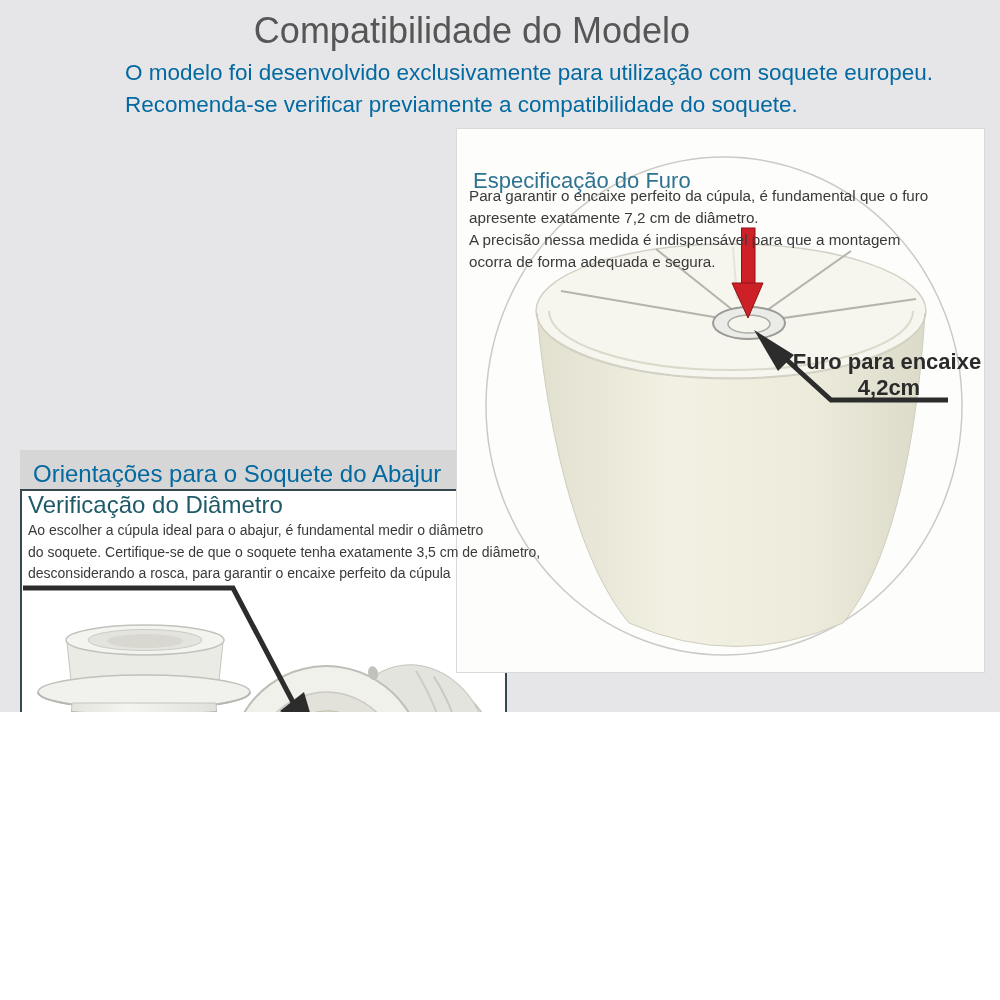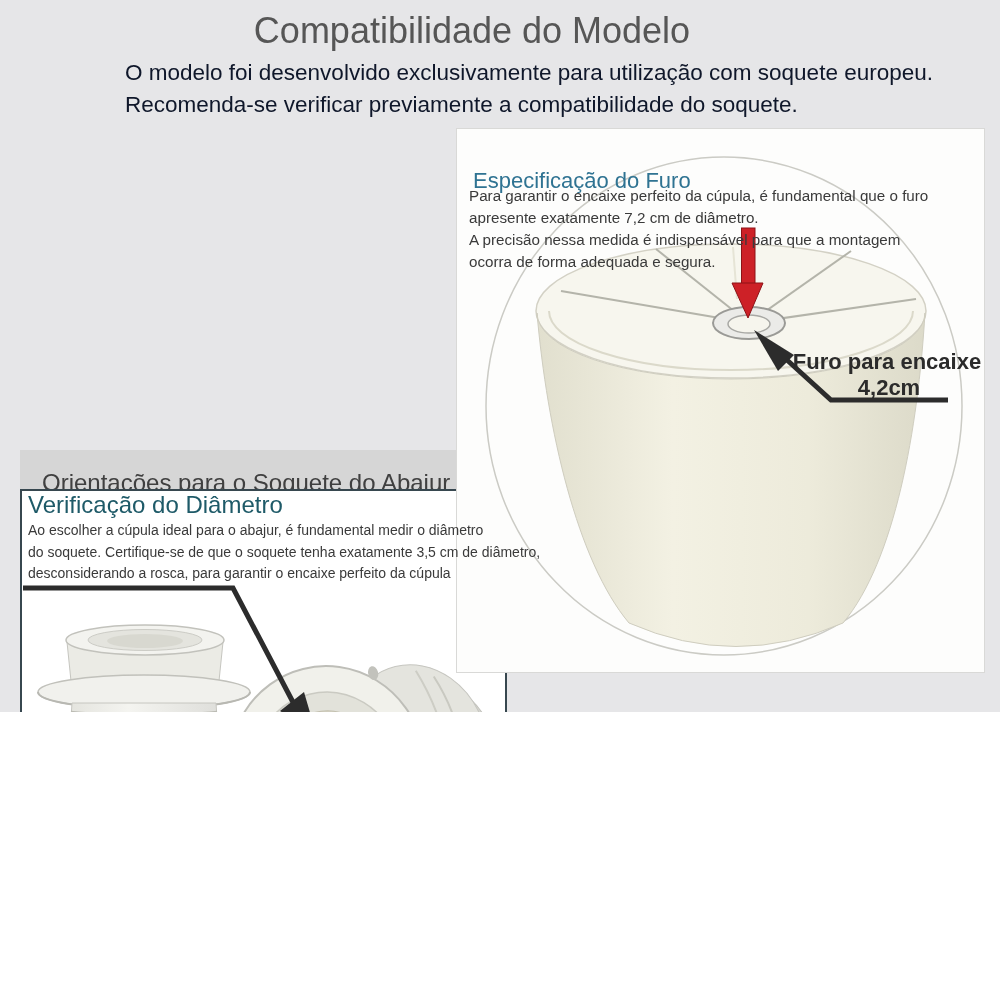--- a/index.html
+++ b/index.html
@@ -9,21 +9,21 @@
     font-family:"Liberation Sans", sans-serif;
     color:#3a3a3a;
   }
   .abs{position:absolute;}
   
   .main-title{
     left:0; top:10px; width:944px; text-align:center;
     font-size:36px; font-weight:400; color:#565656; margin:0;
   }
   .subtitle{
-    left:125px; top:57px; font-size:22.5px; color:#0f172a; line-height:32px;
+    left:125px; top:57px; font-size:22.5px; color:#0369a1; line-height:32px;
     white-space:pre-line;
   }
   
   .hole-panel{
     left:456px; top:128px; width:529px; height:545px;
     background:#fdfdfc; border:1px solid #d9d9d7; box-sizing:border-box;
     z-index:2;
   }
   .hole-title{ left:9px; top:1px; font-size:30px; color:#4b4b4b; font-weight:400; margin:0;}
   .hole-subtitle{ left:10px; top:33px; font-size:22px; color:#2f7392; font-weight:400; margin:6px;}
@@ -31,22 +31,22 @@
     left:12px; top:56px; width:505px; font-size:15.2px; line-height:22px;
     color:#3a3a3a; white-space:pre-line;
   }
   .panel-svg{ left:0; top:0; }
   
   .orient-bar{
     left:20px; top:450px; width:438px; height:39px;
     background:#d6d6d6; z-index:1;
   }
   .orient-title{
-    font-size:24px; color:#404040; line-height:39px; padding-left:9px;
-    font-weight:400; margin:13px; white-space:nowrap;
+    font-size:24px; color:#0369a1; line-height:39px; padding-left:9px;
+    font-weight:400; margin:4px; white-space:nowrap;
   }
   .socket-box{
     left:20px; top:489px; width:487px; height:489px;
     background:#ffffff; border:2px solid #37474f; box-sizing:border-box;
     z-index:1;
   }
   .left-content{ left:0; top:0; width:1000px; height:1000px; z-index:3; pointer-events:none;}
   .verify-title{ left:28px; top:491px; font-size:24px; color:#1e5a68; font-weight:400; margin:0;}
   .verify-body{
     left:28px; top:520px; width:580px; font-size:14px; line-height:21.5px;

